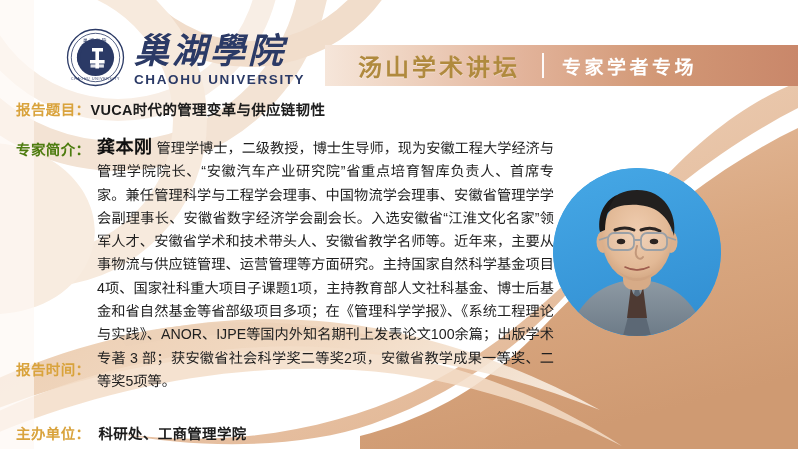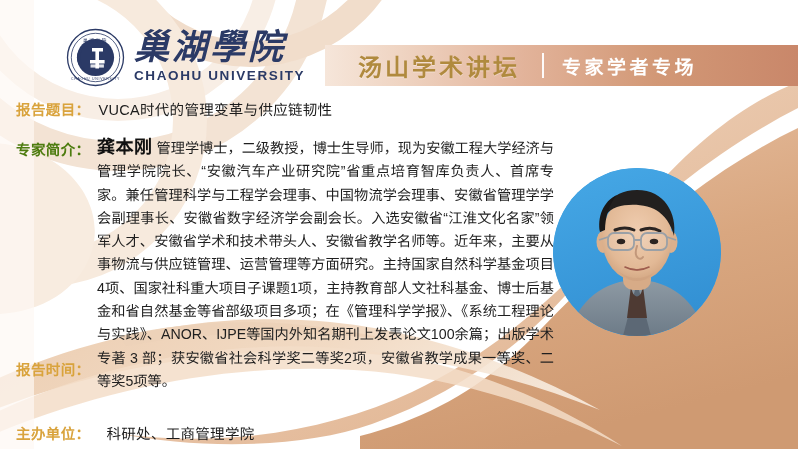--- a/index.html
+++ b/index.html
@@ -29,21 +29,21 @@
   
   .header {
     position: absolute;
     left: 0; top: 0;
     width: 798px; height: 96px;
   }
   .logo-block {
     position: absolute;
     left: 66px; top: 28px;
     display: flex;
-    align-items: flex-start;
+    align-items: flex-end;
     gap: 9px;
   }
   .seal {
     position: relative;
     width: 59px; height: 59px;
     flex: 0 0 auto;
   }
   .seal svg { display: block; }
   .logo-words {
     display: flex;
@@ -123,24 +123,23 @@
     color: #d9a33c;
     font-size: 14.5px;
     font-weight: bold;
     white-space: nowrap;
     letter-spacing: 0.4px;
     flex: 0 0 auto;
   }
   .val {
     color: #1c1c1c;
     font-size: 14.5px;
-    font-weight: normal;
+    font-weight: bold;
     white-space: nowrap;
     letter-spacing: 0.3px;
-    margin-left: 8px;
   }
 
   #row-title { left: 16px; top: 98px; }
   #row-time  { left: 16px; top: 358px; }
   #row-place { left: 16px; top: 390px; }
   #row-host  { left: 16px; top: 422px; gap: 8px; }
 
   
   #row-bio {
     position: absolute;

